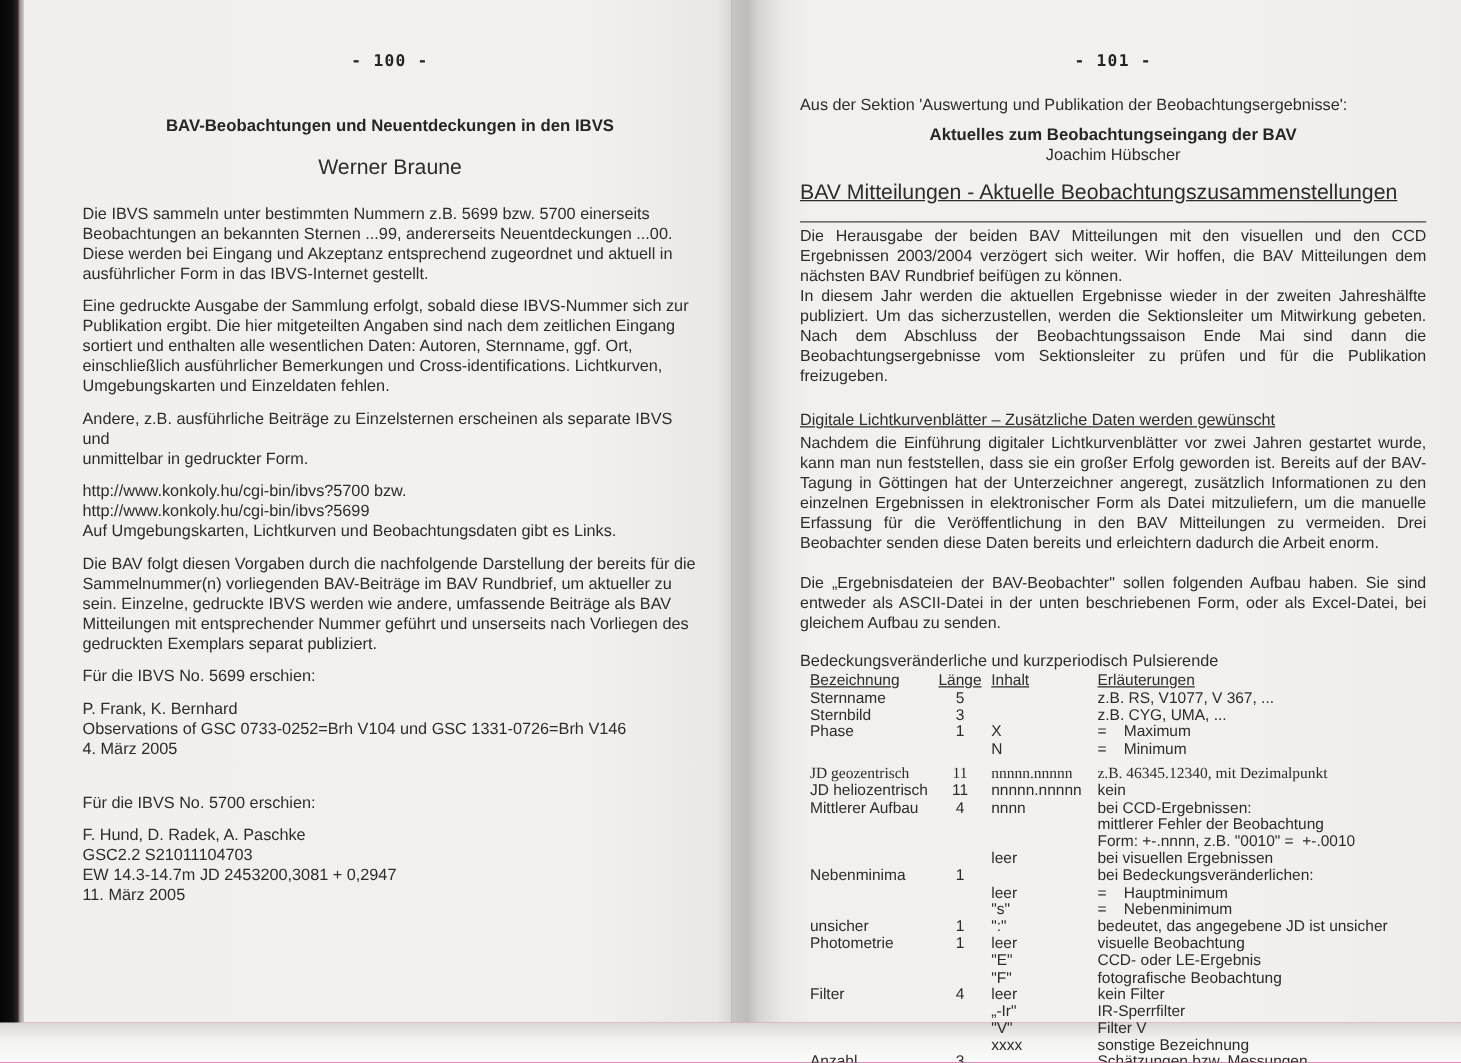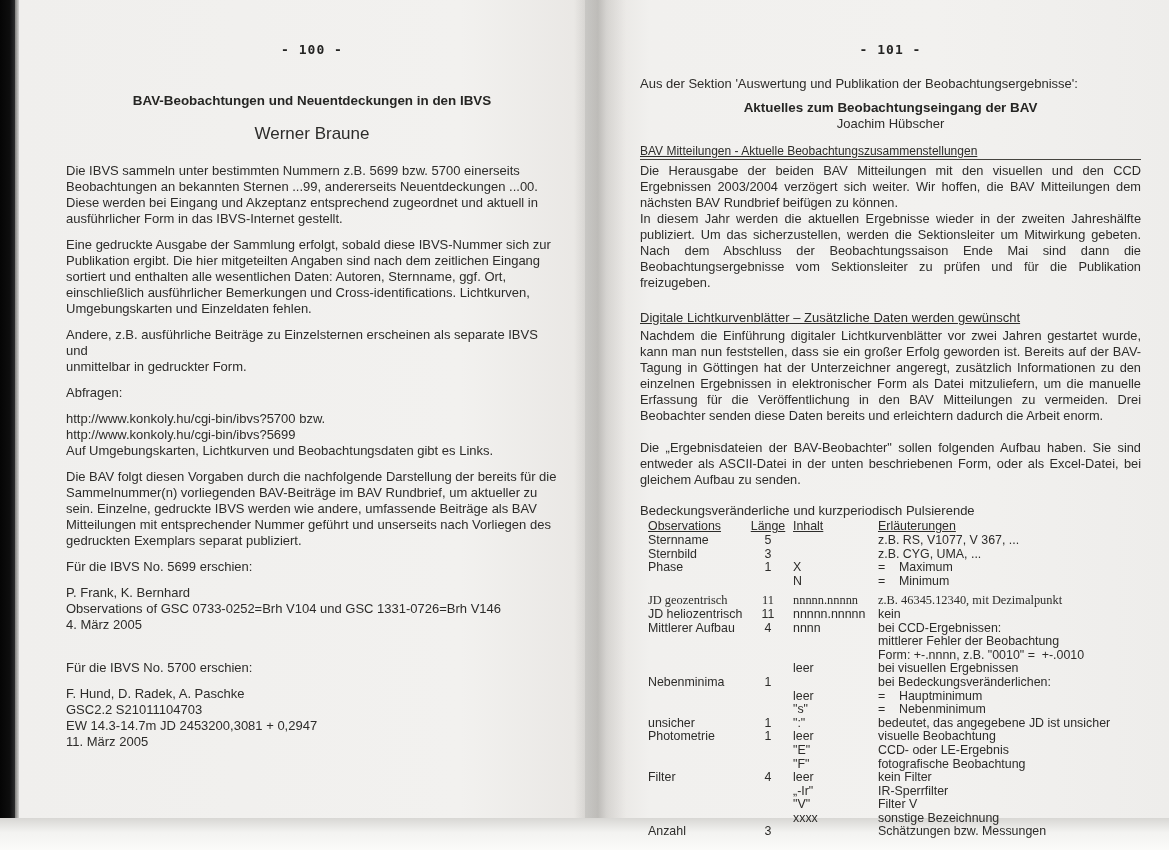--- a/index.html
+++ b/index.html
@@ -35,21 +35,21 @@
   .para:first-child{margin-top:0;}
   .para.xl{margin-top:27px;}
 
   
   .rp-content{position:absolute;left:640px;top:42px;width:501px;}
   .rp-intro{margin-top:19px;font-size:13px;}
   .rp-title{margin-top:9px;text-align:center;font-weight:bold;font-size:13.4px;color:#262624;}
   .rp-author{text-align:center;font-size:13px;margin-top:1px;}
   .section{margin-top:13px;}
   .section.s2{margin-top:19px;}
-  .sec-heading{font-size:12px;border-bottom:1.5px solid #45443f;padding-bottom:1px;
+  .sec-heading{font-size:17px;border-bottom:1.5px solid #45443f;padding-bottom:13px;
                text-decoration:underline;}
   .sec-heading-inline{font-size:13px;}
   .sec-heading-inline span{text-decoration:underline;}
   .sec-body{font-size:12.8px;line-height:16px;text-align:justify;white-space:pre-line;margin-top:3px;}
   .sec-body.second{margin-top:16px;}
 
   
   .table-block{margin-top:15px;font-size:12.4px;}
   .tbl-caption{font-size:13px;}
   .tbl{margin-left:8px;margin-top:1px;}
@@ -81,21 +81,20 @@
 Beobachtungen an bekannten Sternen ...99, andererseits Neuentdeckungen ...00.
 Diese werden bei Eingang und Akzeptanz entsprechend zugeordnet und aktuell in
 ausführlicher Form in das IBVS-Internet gestellt.</div>
         <div class="para">Eine gedruckte Ausgabe der Sammlung erfolgt, sobald diese IBVS-Nummer sich zur
 Publikation ergibt. Die hier mitgeteilten Angaben sind nach dem zeitlichen Eingang
 sortiert und enthalten alle wesentlichen Daten: Autoren, Sternname, ggf. Ort,
 einschließlich ausführlicher Bemerkungen und Cross-identifications. Lichtkurven,
 Umgebungskarten und Einzeldaten fehlen.</div>
         <div class="para">Andere, z.B. ausführliche Beiträge zu Einzelsternen erscheinen als separate IBVS und
 unmittelbar in gedruckter Form.</div>
-        <div class="para">Abfragen:</div>
         <div class="para">http://www.konkoly.hu/cgi-bin/ibvs?5700 bzw.
 http://www.konkoly.hu/cgi-bin/ibvs?5699
 Auf Umgebungskarten, Lichtkurven und Beobachtungsdaten gibt es Links.</div>
         <div class="para">Die BAV folgt diesen Vorgaben durch die nachfolgende Darstellung der bereits für die
 Sammelnummer(n) vorliegenden BAV-Beiträge im BAV Rundbrief, um aktueller zu
 sein. Einzelne, gedruckte IBVS werden wie andere, umfassende Beiträge als BAV
 Mitteilungen mit entsprechender Nummer geführt und unserseits nach Vorliegen des
 gedruckten Exemplars separat publiziert.</div>
         <div class="para">Für die IBVS No. 5699 erschien:</div>
         <div class="para">P. Frank, K. Bernhard
@@ -124,21 +123,21 @@
     <div class="section s2">
       <div class="sec-heading-inline"><span>Digitale Lichtkurvenblätter – Zusätzliche Daten werden gewünscht</span></div>
       <div class="sec-body">Nachdem die Einführung digitaler Lichtkurvenblätter vor zwei Jahren gestartet wurde, kann man nun feststellen, dass sie ein großer Erfolg geworden ist. Bereits auf der BAV-Tagung in Göttingen hat der Unterzeichner angeregt, zusätzlich Informationen zu den einzelnen Ergebnissen in elektronischer Form als Datei mitzuliefern, um die manuelle Erfassung für die Veröffentlichung in den BAV Mitteilungen zu vermeiden. Drei Beobachter senden diese Daten bereits und erleichtern dadurch die Arbeit enorm.</div>
       <div class="sec-body second">Die „Ergebnisdateien der BAV-Beobachter" sollen folgenden Aufbau haben. Sie sind entweder als ASCII-Datei in der unten beschriebenen Form, oder als Excel-Datei, bei gleichem Aufbau zu senden.</div>
     </div>
 
     <div class="table-block">
       <div class="tbl-caption">Bedeckungsveränderliche und kurzperiodisch Pulsierende</div>
       <div class="tbl">
         <div class="trow thead">
-          <span class="c1 hc">Observations</span>
+          <span class="c1 hc">Bezeichnung</span>
           <span class="c2 hc">Länge</span>
           <span class="c3 hc">Inhalt</span>
           <span class="c4 hc">Erläuterungen</span>
         </div>
         <div>
             <div class="trow">
               <span class="c1">Sternname</span>
               <span class="c2">5</span>
               <span class="c3"></span>
               <span class="c4">z.B. RS, V1077, V 367, ...</span>

